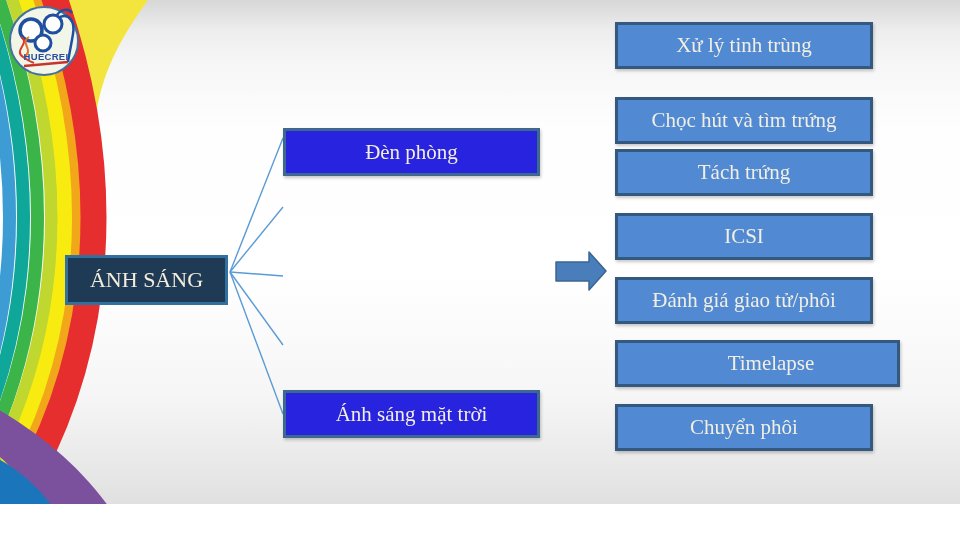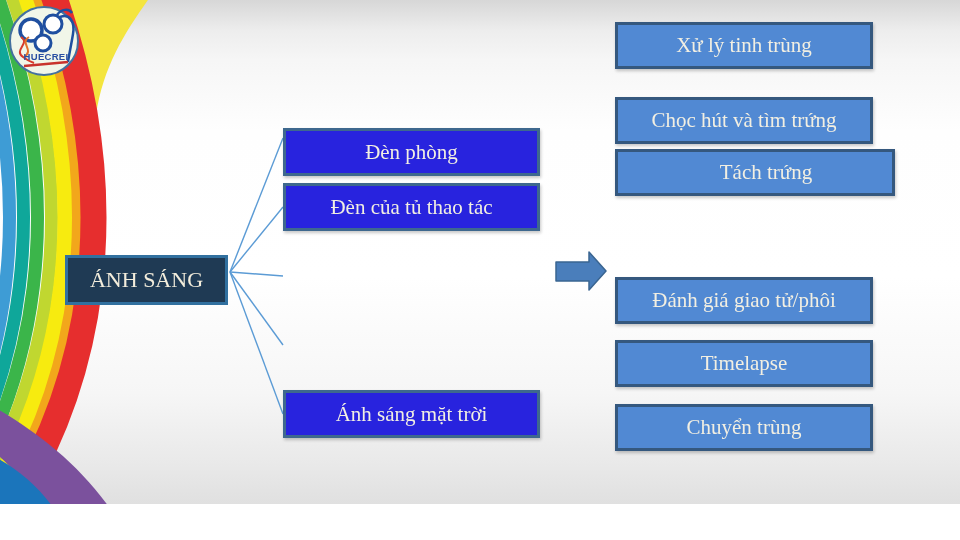--- a/index.html
+++ b/index.html
@@ -33,22 +33,22 @@
     box-shadow: 1px 2px 3px rgba(0,0,0,0.22);
   }
   .src-0 { top: 128px; } .src-1 { top: 183px; } .src-2 { top: 252px; }
   .src-3 { top: 321px; } .src-4 { top: 390px; text-align: center; }
   .proc-box {
     left: 615px; width: 252px; height: 41px;
     background: #5189d3; border: 3px solid #35587e;
     font-size: 21px;
     box-shadow: 1px 2px 3px rgba(0,0,0,0.22);
   }
-  .proc-0 { top: 22px; }  .proc-1 { top: 86px; margin-top: 11px; }  .proc-2 { top: 149px; padding-left: 22px; }
-  .proc-3 { top: 213px; } .proc-4 { top: 277px; } .proc-5 { top: 340px; }
+  .proc-0 { top: 22px; }  .proc-1 { top: 86px; margin-top: 11px; }  .proc-2 { top: 149px; }
+  .proc-3 { top: 213px; } .proc-4 { top: 277px; } .proc-5 { top: 340px; padding-left: 27px; }
   .proc-6 { top: 404px; } .proc-7 { top: 467px; }
 </style>
 </head>
 <body>
 
 <div class="slide">
 
   <svg class="decor" width="170" height="540" viewBox="0 0 170 540">
 
     <path d="M 50,-10 L 155,-10 C 128,28 104,62 96,115 C 86,64 64,22 50,-10 Z" fill="#f4e53e"></path>
@@ -89,39 +89,39 @@
     <polygon points="556,262 589,262 589,252 606,271 589,290 589,281 556,281" fill="#4a7ebb" stroke="#3a6591" stroke-width="1.5" stroke-linejoin="round"></polygon>
   </svg>
 
   <div class="box root-box">
     <span>ÁNH SÁNG</span>
   </div>
 
   <div class="box src-box src-0">
     <span>Đèn phòng</span>
   </div>
-  <div class="box src-box src-1">
-    <span>Đèn của tủ thao tác</span>
-  </div>
   <div class="box src-box src-4">
     <span>Ánh sáng mặt trời</span>
   </div>
 
   <div class="box proc-box proc-0">
     <span>Xử lý tinh trùng</span>
   </div>
   <div class="box proc-box proc-1">
     <span>Chọc hút và tìm trứng</span>
   </div>
   <div class="box proc-box proc-2">
     <span>Tách trứng</span>
   </div>
+  <div class="box proc-box proc-3">
+    <span>ICSI</span>
+  </div>
   <div class="box proc-box proc-4">
     <span>Đánh giá giao tử/phôi</span>
   </div>
   <div class="box proc-box proc-5">
     <span>Timelapse</span>
   </div>
   <div class="box proc-box proc-6">
-    <span>Chuyển trùng</span>
+    <span>Chuyển phôi</span>
   </div>
 
 </div>
 
 </body></html>

